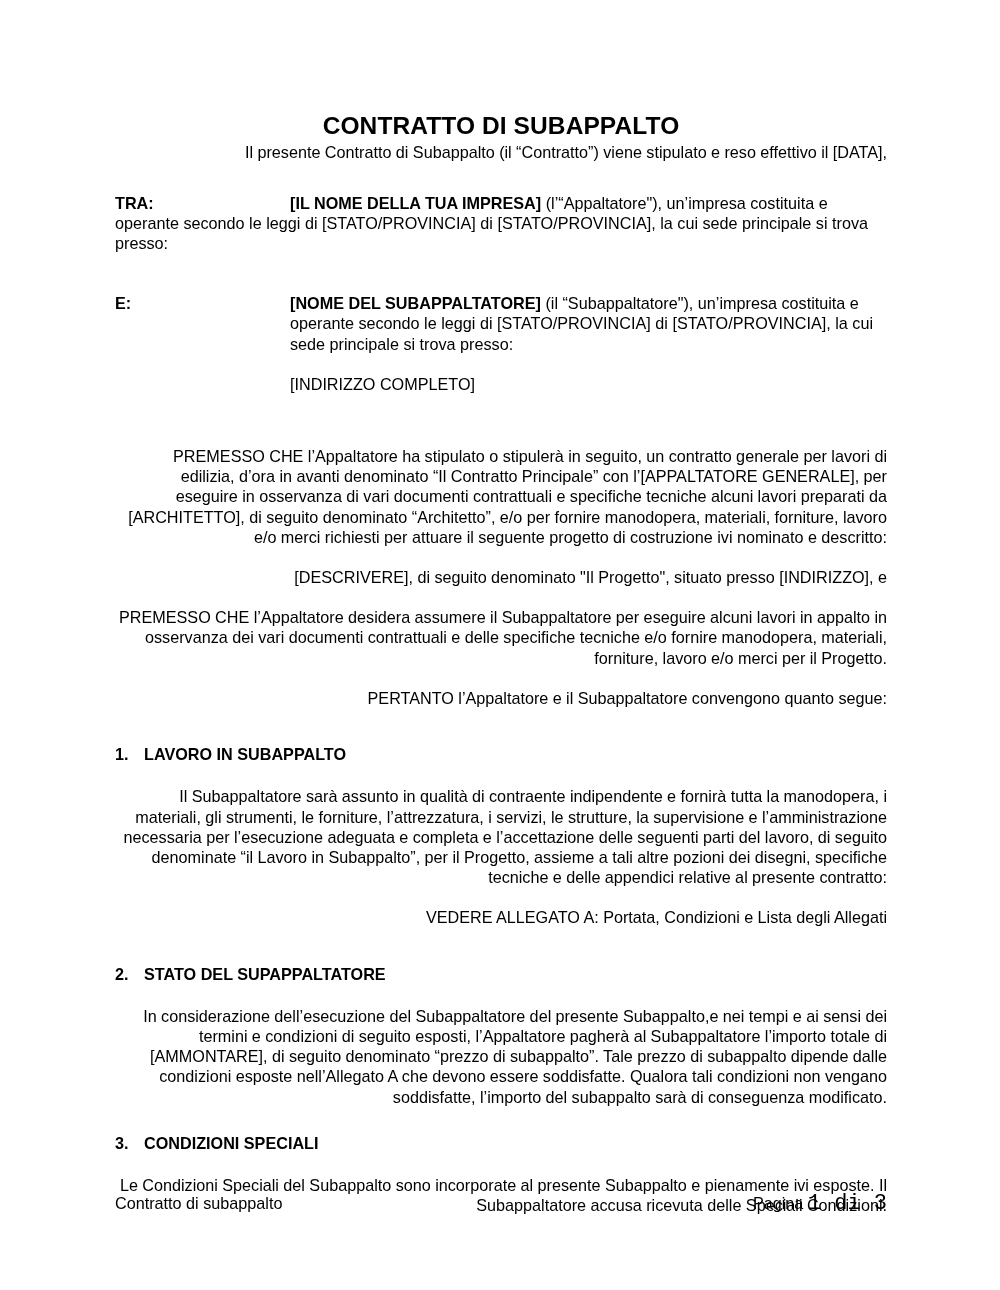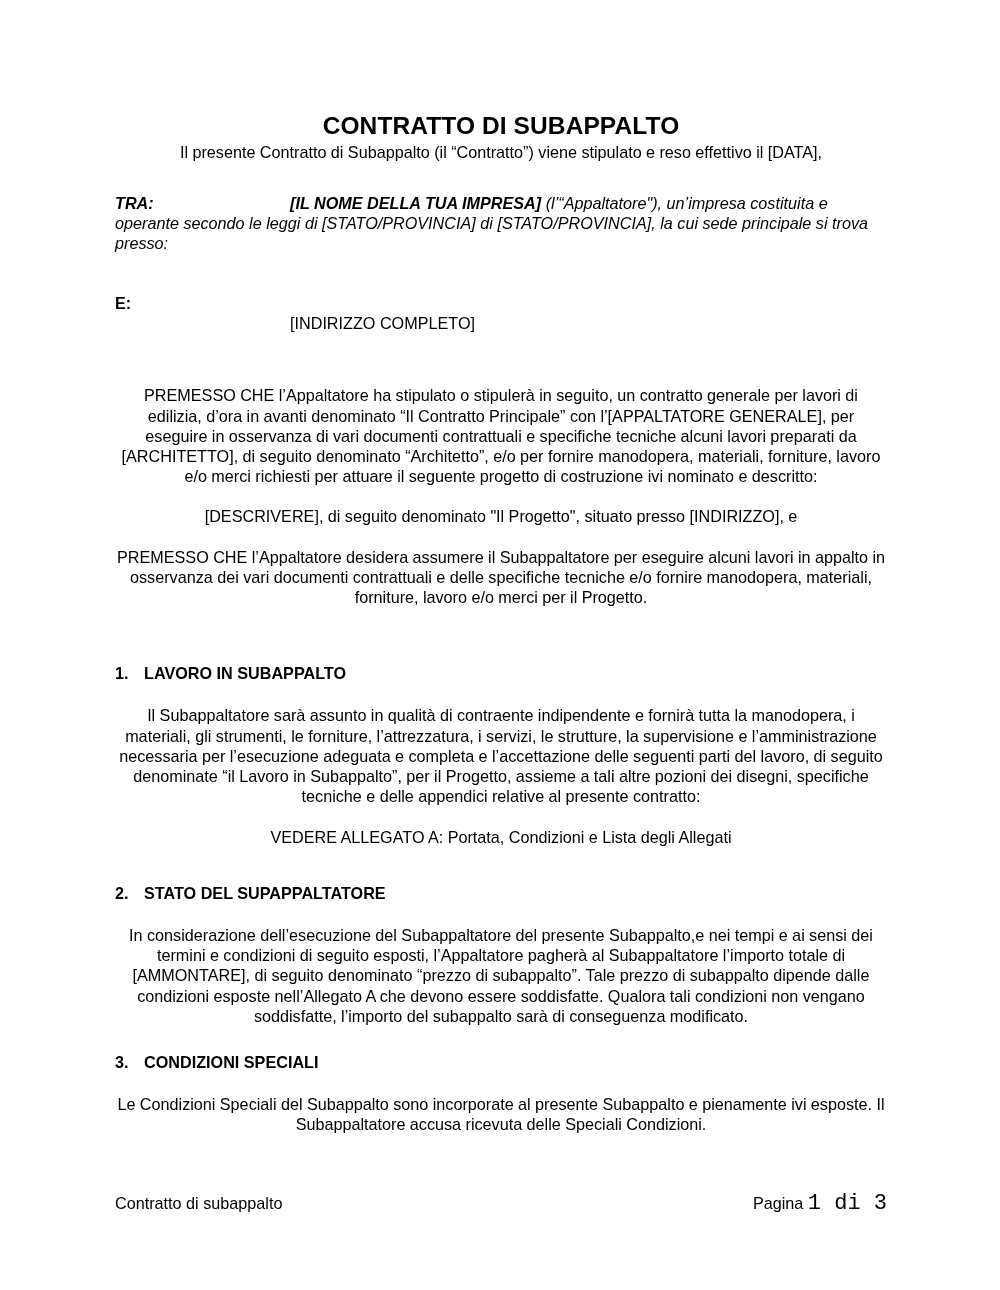--- a/index.html
+++ b/index.html
@@ -34,37 +34,36 @@
     letter-spacing: 0.1px;
     line-height: 1.12;
     margin: 0 0 3px 0;
     padding: 0;
   }
   p.para {
     font-size: 16.2px;
     line-height: 20.2px;
     margin: 0;
     padding: 0;
-    text-align: center;
+    text-align: right;
     word-spacing: -0.1px;
   }
   .gap-12 { height: 12px; }
   .gap-20 { height: 20px; }
   .gap-22 { height: 22px; }
   .gap-26 { height: 26px; }
   .gap-30 { height: 30px; }
   .gap-36 { height: 36px; }
   .gap-40 { height: 40px; }
 
   
   .party-hang {
     font-size: 16.2px;
     line-height: 20.2px;
     margin: 0;
-    font-style: italic;
   }
   .party-hang .lbl {
     font-weight: bold;
     display: inline-block;
     width: 175px;
     vertical-align: top;
   }
   
   .party-indent {
     position: relative;
@@ -138,20 +137,23 @@
 
     <p class="party-hang">
       <span class="lbl">TRA:</span><span class="bold">[IL NOME DELLA TUA IMPRESA]</span><span> (l’“Appaltatore"), un’impresa costituita e operante secondo le leggi di [STATO/PROVINCIA] di [STATO/PROVINCIA], la cui sede principale si trova presso:</span>
     </p>
 
 
     <div class="gap-40"></div>
 
     <div class="party-indent">
       <span class="lbl">E:</span>
+      <div class="body">
+        <span class="bold">[NOME DEL SUBAPPALTATORE]</span><span> (il “Subappaltatore"), un’impresa costituita e operante secondo le leggi di [STATO/PROVINCIA] di [STATO/PROVINCIA], la cui sede principale si trova presso:</span>
+      </div>
     </div>
 
     <div class="gap-20"></div>
 
     <p class="tabbed">[INDIRIZZO COMPLETO]</p>
 
     <div class="gap-40"></div>
     <div class="gap-12"></div>
 
     <p class="para">PREMESSO CHE l’Appaltatore ha stipulato o stipulerà in seguito, un contratto generale per lavori di edilizia, d’ora in avanti denominato “Il Contratto Principale” con l’[APPALTATORE GENERALE], per eseguire in osservanza di vari documenti contrattuali e specifiche tecniche alcuni lavori preparati da [ARCHITETTO], di seguito denominato “Architetto”, e/o per fornire manodopera, materiali, forniture, lavoro e/o merci richiesti per attuare il seguente progetto di costruzione ivi nominato e descritto:</p>
@@ -159,20 +161,21 @@
     <div class="gap-20"></div>
 
     <p class="para">[DESCRIVERE], di seguito denominato "Il Progetto", situato presso [INDIRIZZO], e</p>
 
     <div class="gap-20"></div>
 
     <p class="para">PREMESSO CHE l’Appaltatore desidera assumere il Subappaltatore per eseguire alcuni lavori in appalto in osservanza dei vari documenti contrattuali e delle specifiche tecniche e/o fornire manodopera, materiali, forniture, lavoro e/o merci per il Progetto.</p>
 
     <div class="gap-20"></div>
 
+    <p class="para">PERTANTO l’Appaltatore e il Subappaltatore convengono quanto segue:</p>
 
     <div class="gap-36"></div>
 
     <h2 class="section-head">
       <span class="num">1.</span><span>LAVORO IN SUBAPPALTO</span>
     </h2>
 
     <div class="gap-22"></div>
 
     <p class="para">Il Subappaltatore sarà assunto in qualità di contraente indipendente e fornirà tutta la manodopera, i materiali, gli strumenti, le forniture, l’attrezzatura, i servizi, le strutture, la supervisione e l’amministrazione necessaria per l’esecuzione adeguata e completa e l’accettazione delle seguenti parti del lavoro, di seguito denominate “il Lavoro in Subappalto”, per il Progetto, assieme a tali altre pozioni dei disegni, specifiche tecniche e delle appendici relative al presente contratto:</p>

